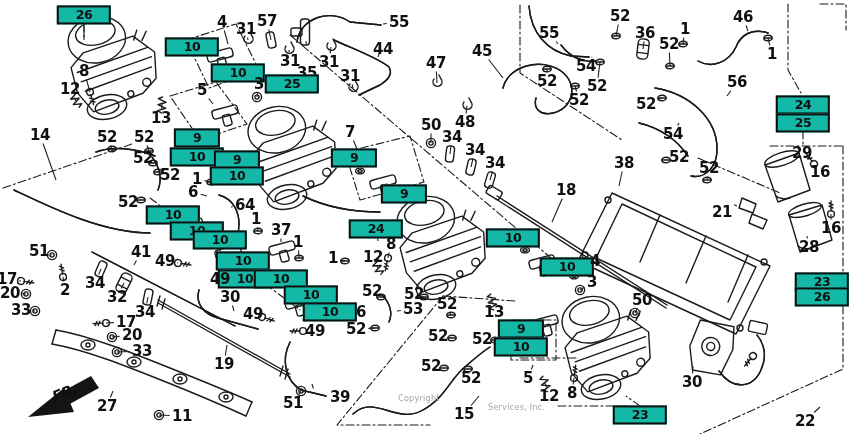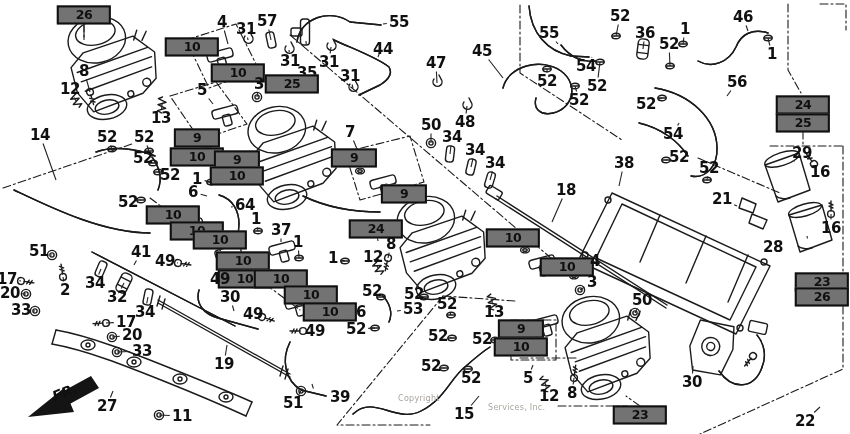--- a/index.html
+++ b/index.html
@@ -11,21 +11,21 @@
   #art .frame{stroke-width:1.1;stroke-dasharray:8 3 2 3;}
   #art .ho{stroke:#1b1b1b;stroke-width:6.6;fill:none;}
   #art .hi{stroke:#ffffff;stroke-width:3.4;fill:none;}
   #art .ho2{stroke:#1b1b1b;stroke-width:4.4;fill:none;}
   #art .hi2{stroke:#ffffff;stroke-width:1.8;fill:none;}
   #art .solid{fill:#141414;stroke:none;}
   #leader-svg line{stroke:#222;stroke-width:1.1;}
   .lbl{position:absolute;transform:translate(-50%,-50%);color:#101010;
        font-weight:bold;font-size:15px;letter-spacing:-0.5px;line-height:1;
        white-space:nowrap;z-index:5;}
-  .lbl.boxed{font-size:12.5px;border:2px solid #101010;background:#737373;
+  .lbl.boxed{font-size:12.5px;border:2px solid #101010;background:#14b8a6;
        padding:1px 17px;line-height:1.05;}
   #fr-label{position:absolute;left:52px;top:384px;transform:rotate(-22deg);
        font-weight:bold;font-style:italic;font-size:14px;color:#101010;z-index:6;}
   .wm{position:absolute;color:#a9a49e;font-size:8px;z-index:2;letter-spacing:.3px;}
   #wm1{left:398px;top:394px;}
   #wm2{left:488px;top:403px;}
 </style>
 </head>
 <body>
 
@@ -512,25 +512,25 @@
       <div class="lbl" style="left: 298px; top: 242px;">1</div>
       <div class="lbl" style="left: 333px; top: 258px;">1</div>
       <div class="lbl" style="left: 566px; top: 190px;">18</div>
       <div class="lbl boxed" style="left: 513px; top: 238px;">10</div>
       <div class="lbl boxed" style="left: 567px; top: 267px;">10</div>
       <div class="lbl" style="left: 595px; top: 261px;">4</div>
       <div class="lbl" style="left: 592px; top: 282px;">3</div>
       <div class="lbl" style="left: 624px; top: 163px;">38</div>
       <div class="lbl" style="left: 679px; top: 157px;">52</div>
       <div class="lbl" style="left: 709px; top: 168px;">52</div>
-      <div class="lbl" style="left: 722px; top: 199px;">21</div>
+      <div class="lbl" style="left: 722px; top: 212px;">21</div>
       <div class="lbl" style="left: 802px; top: 153px;">29</div>
       <div class="lbl" style="left: 820px; top: 172px;">16</div>
       <div class="lbl" style="left: 831px; top: 228px;">16</div>
-      <div class="lbl" style="left: 773px; top: 247px;">28</div>
+      <div class="lbl" style="left: 809px; top: 247px;">28</div>
       <div class="lbl boxed" style="left: 822px; top: 282px;">23</div>
       <div class="lbl boxed" style="left: 822px; top: 297px;">26</div>
       <div class="lbl" style="left: 39px; top: 251px;">51</div>
       <div class="lbl" style="left: 141px; top: 252px;">41</div>
       <div class="lbl" style="left: 65px; top: 290px;">2</div>
       <div class="lbl" style="left: 95px; top: 283px;">34</div>
       <div class="lbl" style="left: 117px; top: 297px;">32</div>
       <div class="lbl" style="left: 145px; top: 312px;">34</div>
       <div class="lbl" style="left: 7px; top: 279px;">17</div>
       <div class="lbl" style="left: 10px; top: 293px;">20</div>

